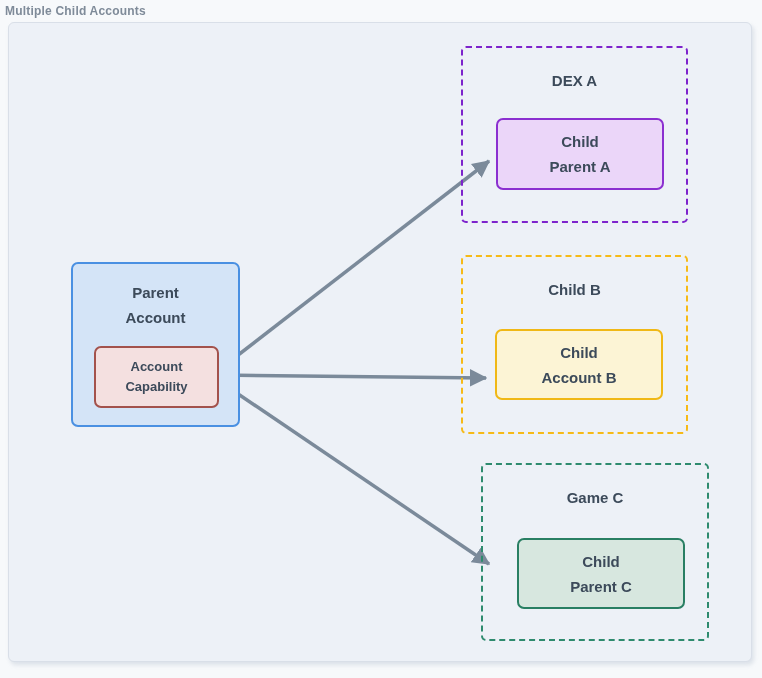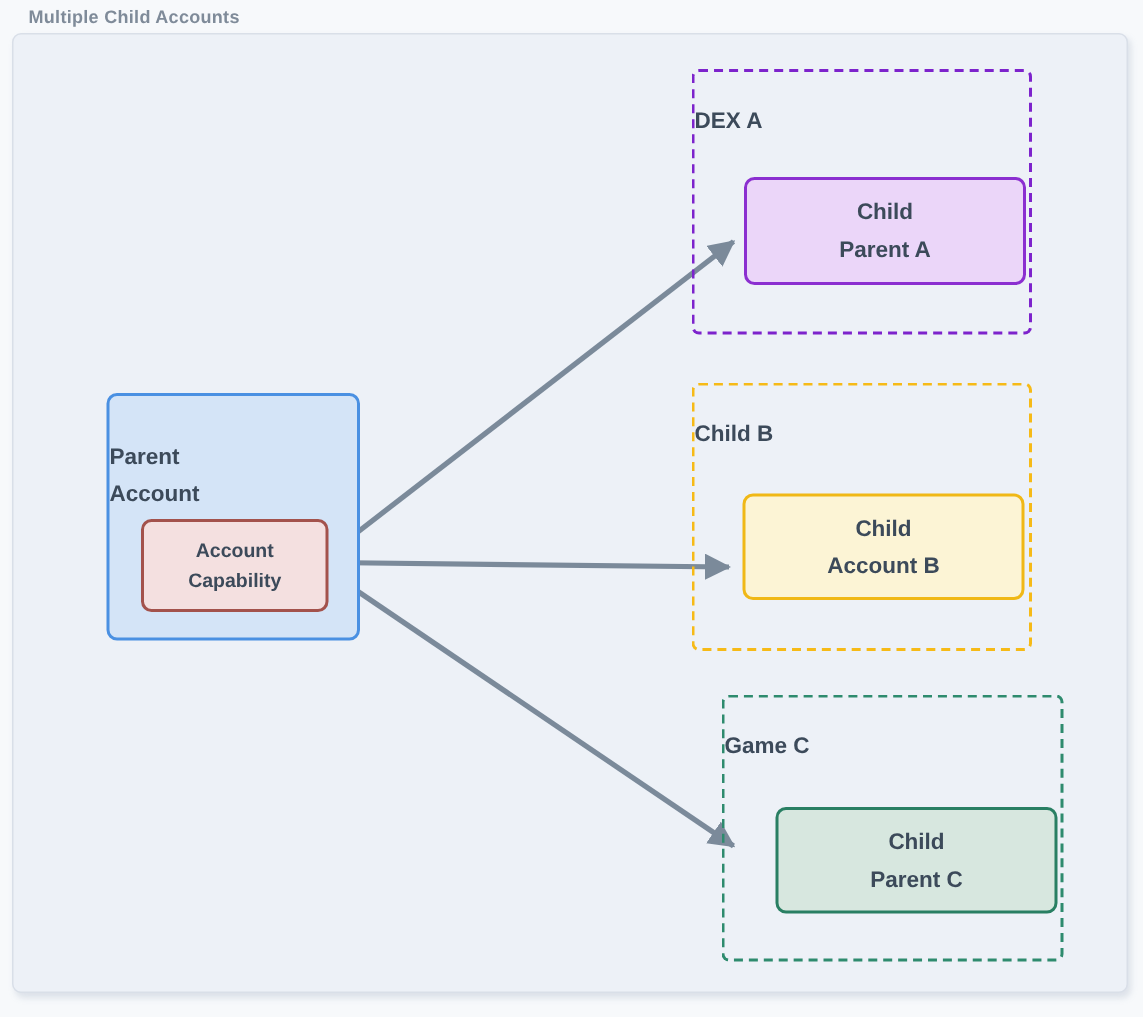--- a/index.html
+++ b/index.html
@@ -5,21 +5,21 @@
   * { margin: 0; padding: 0; box-sizing: border-box; }
   html, body { width: 762px; height: 678px; }
   body {
     font-family: "Liberation Sans", sans-serif;
     background: var(--page-bg, #f7f9fb);
     position: relative;
     overflow: hidden;
   }
   .diagram-title {
     position: absolute;
-    left: 19px; top: 4px;
+    left: 5px; top: 4px;
     font-size: 12px;
     font-weight: 700;
     letter-spacing: 0.2px;
     color: var(--title-text, #7f8b99);
   }
   .canvas {
     position: absolute;
     left: 8px; top: 22px;
     width: 744px; height: 640px;
     background: var(--canvas-bg, #edf1f7);
@@ -35,34 +35,35 @@
   }
   .arrow-line {
     stroke: var(--arrow, #7b8a9a);
     stroke-width: 3.5;
     fill: none;
   }
   .arrow-head { fill: var(--arrow, #7b8a9a); }
 
   .node-text {
     color: var(--node-text, #3c4a5a);
+    text-align: center;
     font-weight: 700;
   }
 
   
   .parent-box {
     position: absolute;
     left: 62px; top: 239px;
     width: 169px; height: 165px;
     background: var(--parent-fill, #d4e4f7);
     border: 2px solid var(--parent-border, #4a90e2);
     border-radius: 7px;
   }
   .parent-label {
-    margin-top: 28px;
+    margin-top: 16px;
     font-size: 15px;
     line-height: 25px;
   }
   .capability-box {
     position: absolute;
     left: 21px; top: 82px;
     width: 125px; height: 62px;
     background: var(--capability-fill, #f4e0e0);
     border: 2px solid var(--capability-border, #a3524c);
     border-radius: 7px;
@@ -81,21 +82,21 @@
   }
   .group-a { left: 452px; top: 23px;  width: 227px; height: 177px; border-color: var(--dex-border, #7d23cc); }
   .group-b { left: 452px; top: 232px; width: 227px; height: 179px; border-color: var(--defi-border, #f6ba17); }
   .group-c { left: 472px; top: 440px; width: 228px; height: 178px; border-color: var(--game-border, #2e8b6e); }
   .group-label {
     margin-top: 24px;
     font-size: 15px;
   }
   .child-box {
     position: absolute;
-    width: 188px; height: 72px;
+    width: 168px; height: 72px;
     border-radius: 7px;
     border-width: 2px;
     border-style: solid;
     display: flex; flex-direction: column;
     align-items: center; justify-content: center;
     font-size: 15px;
     line-height: 25px;
   }
   .child-a { left: 33px; top: 70px; background: var(--child-a-fill, #ebd6f9); border-color: var(--child-a-border, #8b2fd0); }
   .child-b { left: 32px; top: 72px; height: 71px; background: var(--child-b-fill, #fcf4d5); border-color: var(--child-b-border, #f0b816); }

